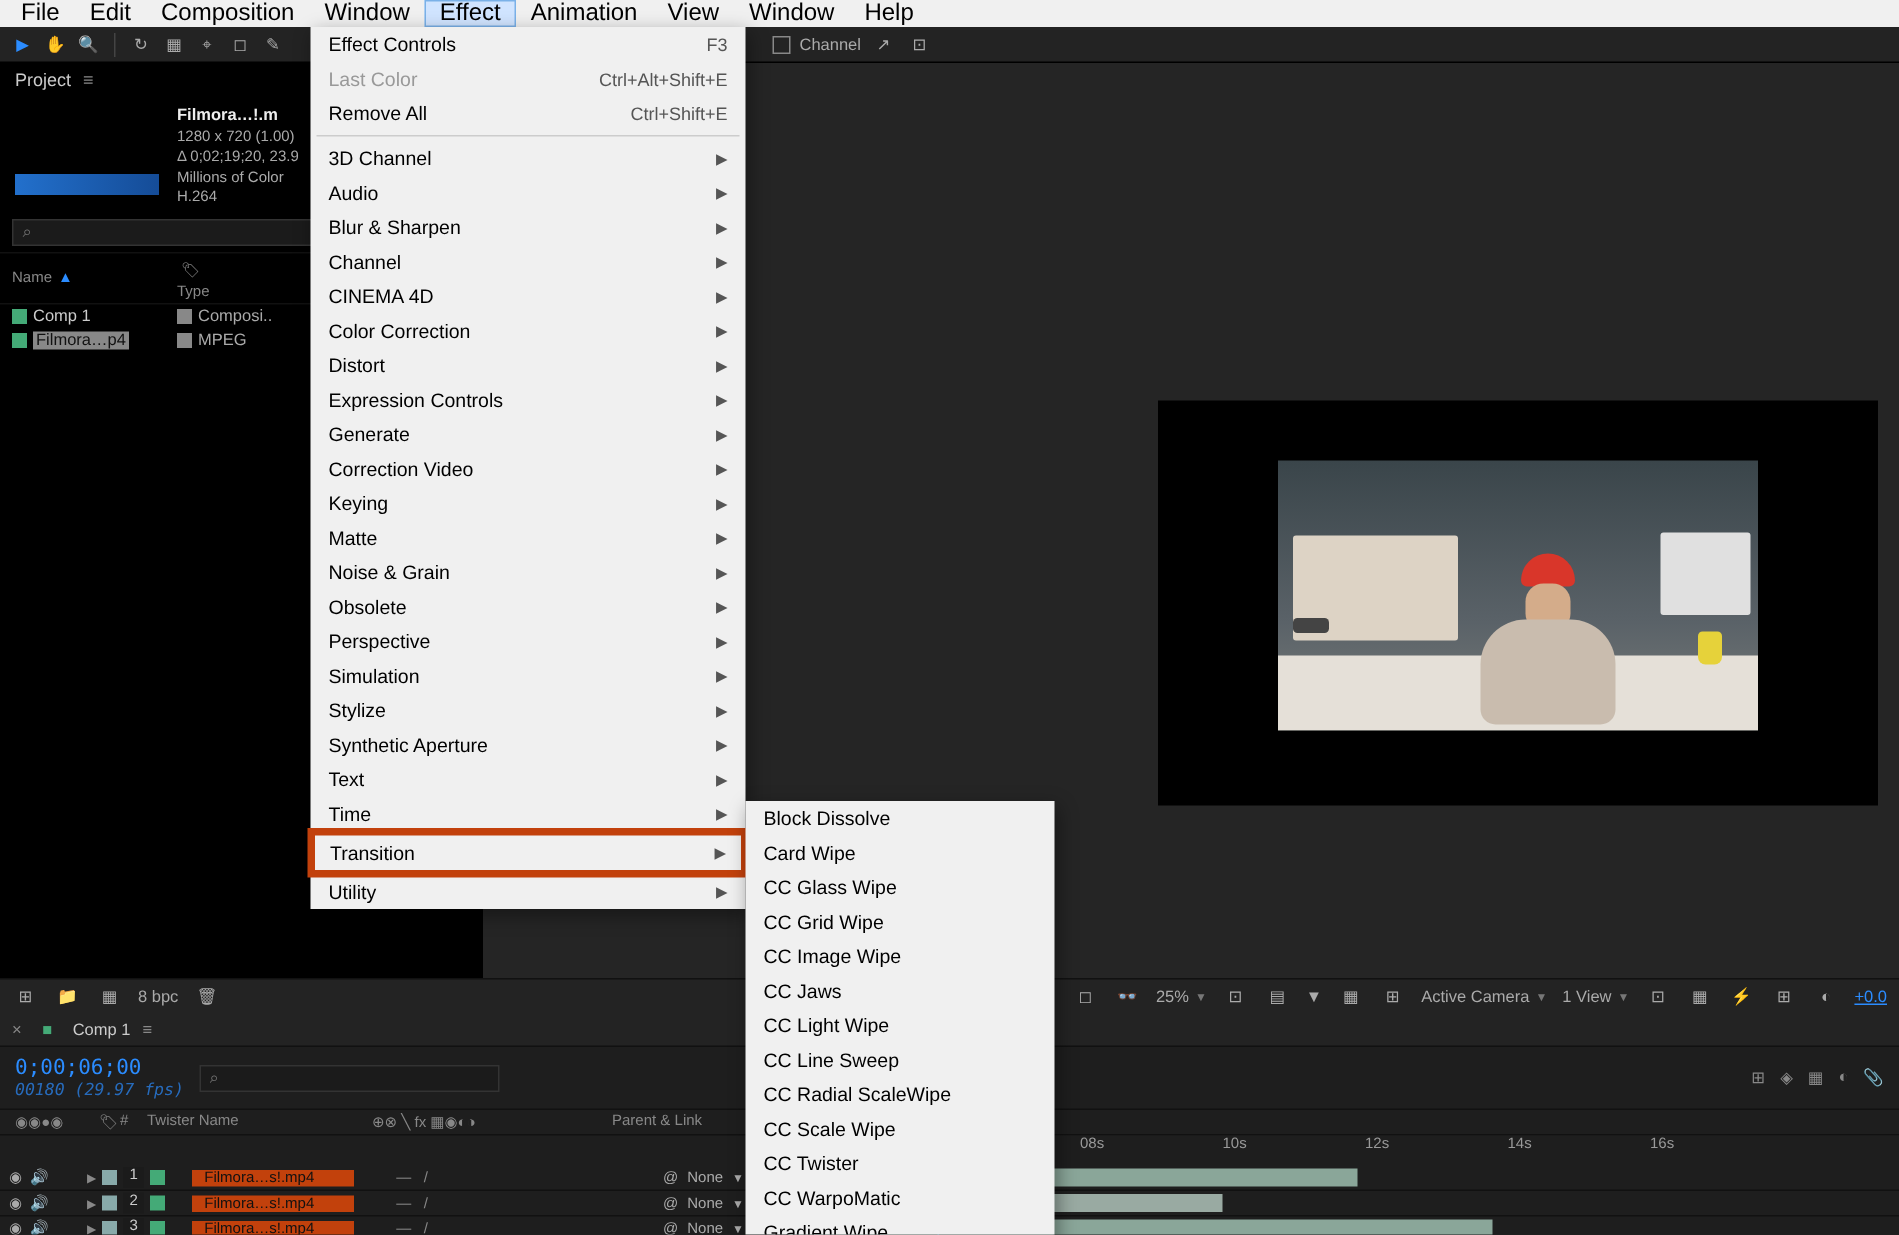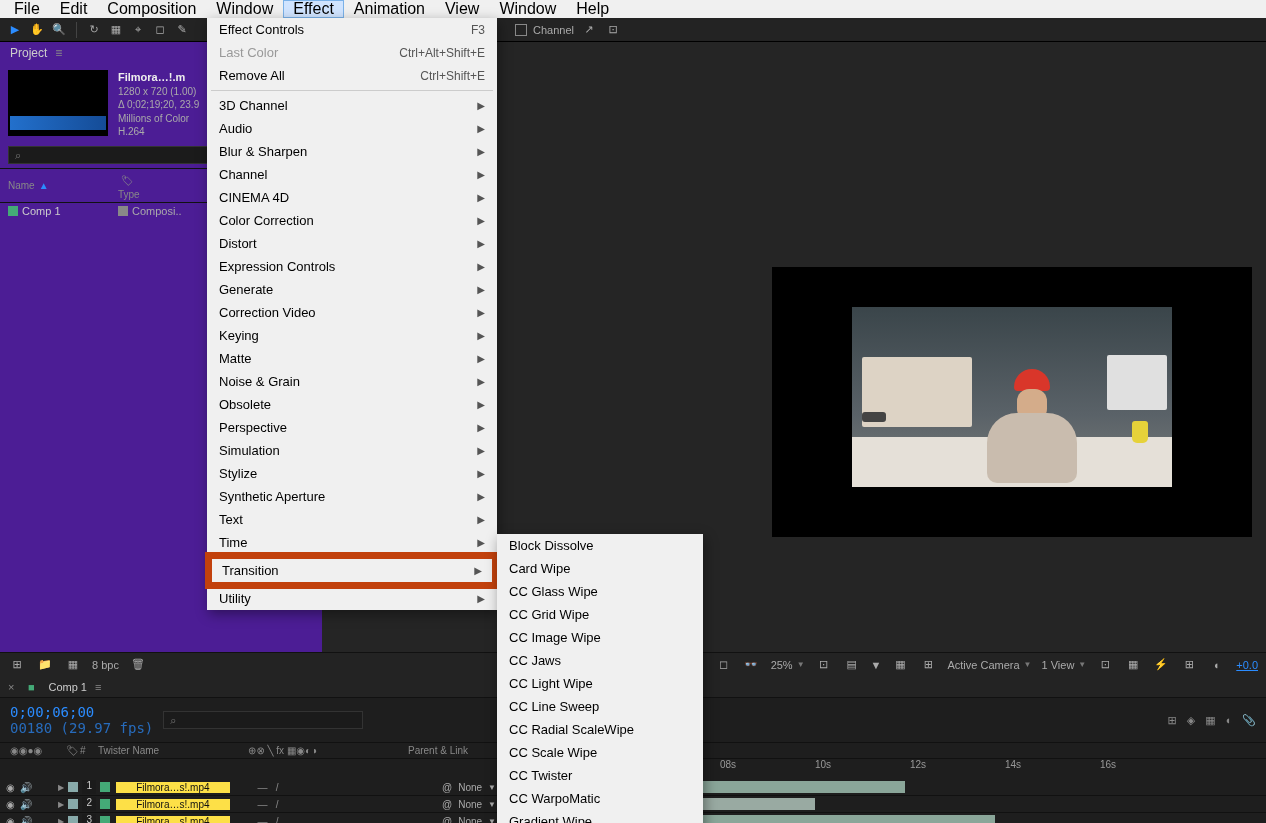--- a/index.html
+++ b/index.html
@@ -7,21 +7,21 @@
 .menubar { background: #f0f0f0; color: #000; height: 18px; display: flex; align-items: center; padding: 0 4px; font-size: 16px; }
 .menubar .mi { padding: 0 10px; height: 18px; display: flex; align-items: center; cursor: default; }
 .menubar .mi.active { background: #d0e4ff; border: 1px solid #7ab1e8; padding: 0 9px; }
 .toolbar { background: #232323; height: 24px; display: flex; align-items: center; padding: 0 6px; gap: 4px; border-bottom: 1px solid #000; }
 .tb-icon { width: 18px; height: 18px; display: flex; align-items: center; justify-content: center; color: #aaa; }
 .play { color: #2b8cff; }
 .tb-sep { width: 1px; height: 16px; background: #444; margin: 0 4px; }
 .snapping { display: flex; align-items: center; gap: 6px; color: #aaa; margin-left: 320px; }
 .snap-chk { width: 12px; height: 12px; border: 1px solid #888; }
 .main { display: flex; height: 610px; }
-.project-panel { width: 322px; background: #4c1d95; display: flex; flex-direction: column; }
+.project-panel { width: 322px; background: #000000; display: flex; flex-direction: column; }
 .panel-tab { height: 22px; display: flex; align-items: center; padding: 0 10px; color: #ccc; font-size: 12px; gap: 8px; }
 .panel-tab .burger { color: #888; }
 .asset-row { display: flex; padding: 6px 8px; gap: 10px; height: 78px; }
 .thumb { width: 100px; height: 66px; background: #000; position: relative; }
 .thumb .wave { position: absolute; bottom: 6px; left: 2px; right: 2px; height: 14px; background: linear-gradient(90deg, #2b8cff 0%, #1a5fbd 100%); opacity: .8; }
 .asset-meta { font-size: 10px; color: #aaa; line-height: 1.35; overflow: hidden; }
 .asset-meta .nm { color: #eee; font-weight: bold; font-size: 11px; }
 .search-row { padding: 4px 8px; }
 .search { width: 100%; height: 18px; background: #1b1b1b; border: 1px solid #333; color: #888; padding: 0 6px; font-size: 11px; }
 .list-head { display: flex; font-size: 10px; color: #888; padding: 2px 8px; border-top: 1px solid #111; border-bottom: 1px solid #111; }
@@ -50,50 +50,50 @@
 .bottom-tb { height: 24px; background: #232323; border-top: 1px solid #111; display: flex; align-items: center; padding: 0 8px; gap: 10px; font-size: 11px; color: #aaa; }
 .bottom-tb .right { margin-left: auto; display: flex; align-items: center; gap: 10px; }
 .dd { display:flex; align-items:center; gap:4px; }
 .dd .chev { font-size:8px; color:#777; }
 .exposure { color:#2b8cff;text-decoration:underline; }
 .timeline-section { background: #1e1e1e; }
 .tl-tabs { height: 22px; background: #232323; display: flex; align-items: center; padding: 0 8px; gap: 8px; border-bottom:1px solid #111; }
 .tl-close { color:#888; }
 .tl-ctrl { display:flex; padding: 6px 10px; align-items:center; gap:10px; }
 .timecode { color:#2b8cff; font-size:14px; font-family:monospace; }
-.timecode-sub { color:#2b8cff; font-size:14px; font-family:monospace; opacity:.7; }
+.timecode-sub { color:#2b8cff; font-size:11px; font-family:monospace; opacity:.7;font-style:italic; }
 .tl-search { width:200px; height:18px; background:#1b1b1b; border:1px solid #333; color:#888; padding:0 6px; font-size:11px; }
 .tl-icons { margin-left:auto; display:flex; gap:10px; color:#888; }
 .tl-header { display:flex; font-size:10px; color:#888; border-top:1px solid #111; border-bottom:1px solid #111; padding:2px 6px; }
 .tl-header .hc { padding:0 4px; }
 .tl-ruler { position:relative; height:20px; background:#1e1e1e; margin-left:510px; display:flex; }
 .tl-tick { position:absolute; top:0; font-size:10px; color:#999; }
 .playhead { position:absolute; top:0; width:1px; height:110px; background:#2b8cff; }
 .playhead::before { content:''; position:absolute; top:-2px; left:-5px; width:11px; height:10px; background:#2b8cff; clip-path: polygon(0 0, 100% 0, 50% 100%); }
 .layer-row { display:flex; align-items:center; height:17px; border-bottom:1px solid #111; font-size:10px; }
 .layer-left { width:510px; display:flex; align-items:center; gap:4px; padding:0 6px; }
 .eye { width:10px; color:#aaa; }
 .spk { width:10px; color:#aaa; }
 .arrow { color:#888; font-size:8px; }
 .layer-num { width:14px; height:14px; background:#1b1b1b; text-align:center; color:#ccc; }
-.layer-name { background:#fde047; color:#111; padding:0 20px; margin-left:2px; min-width:108px; }
+.layer-name { background:#c2410c; color:#111; padding:0 8px; margin-left:14px; min-width:108px; }
 .layer-dash { color:#888; }
 .layer-link { color:#aaa; margin-left:auto; margin-right:8px; display:flex; gap:6px; align-items:center;}
 .layer-bar-area { position:relative; flex:1; height:17px; }
 .layer-bar { position:absolute; top:2px; height:12px; background:#8aa699; }
 .layer-bar.b2 { background:#99aaa2; }
 
 
 .menu { position:absolute; background:#f0f0f0; color:#000; box-shadow:2px 4px 12px rgba(0,0,0,.4); font-size:13px; z-index:100; }
 .menu .row { display:flex; align-items:center; padding:4px 12px; justify-content:space-between; gap:40px; }
 .menu .row.disabled { color:#999; }
 .menu .sep { height:1px; background:#ccc; margin:3px 4px; }
 .menu .arrow-r { font-size:10px; color:#555; }
 .menu .shortcut { color:#555; font-size:12px; }
-.menu .row.highlight { border:7px solid #c2410c; margin:-2px; padding:4px 10px; }
+.menu .row.highlight { border:5px solid #c2410c; margin:-2px; padding:4px 10px; }
 .effect-menu { top:18px; left:207px; width:290px; }
 .sub-menu { top:534px; left:497px; width:206px; padding-bottom:6px;}
 </style>
 </head>
 <body>
 
 <div class="menubar" id="menubar">
     <span class="mi">File</span>
     <span class="mi">Edit</span>
     <span class="mi">Composition</span>
@@ -156,20 +156,30 @@
         <div class="file-row">
           <div class="c1">
             <span class="ic-sq"></span>
             <span class="nm">Comp 1</span>
           </div>
           <div class="c2">
             <span class="ic-sq t2"></span>
             <span>Composi..</span>
           </div>
         </div>
+        <div class="file-row sel">
+          <div class="c1">
+            <span class="ic-sq"></span>
+            <span class="nm">Filmora…p4</span>
+          </div>
+          <div class="c2">
+            <span class="ic-sq t2"></span>
+            <span>MPEG</span>
+          </div>
+        </div>
       </div>
   </div>
 
   <div class="viewer">
     <div class="video-frame">
       <div class="video-inner">
         <div class="monitor-l"></div>
         <div class="monitor-r"></div>
         <div class="drone"></div>
         <div class="desk"></div>

